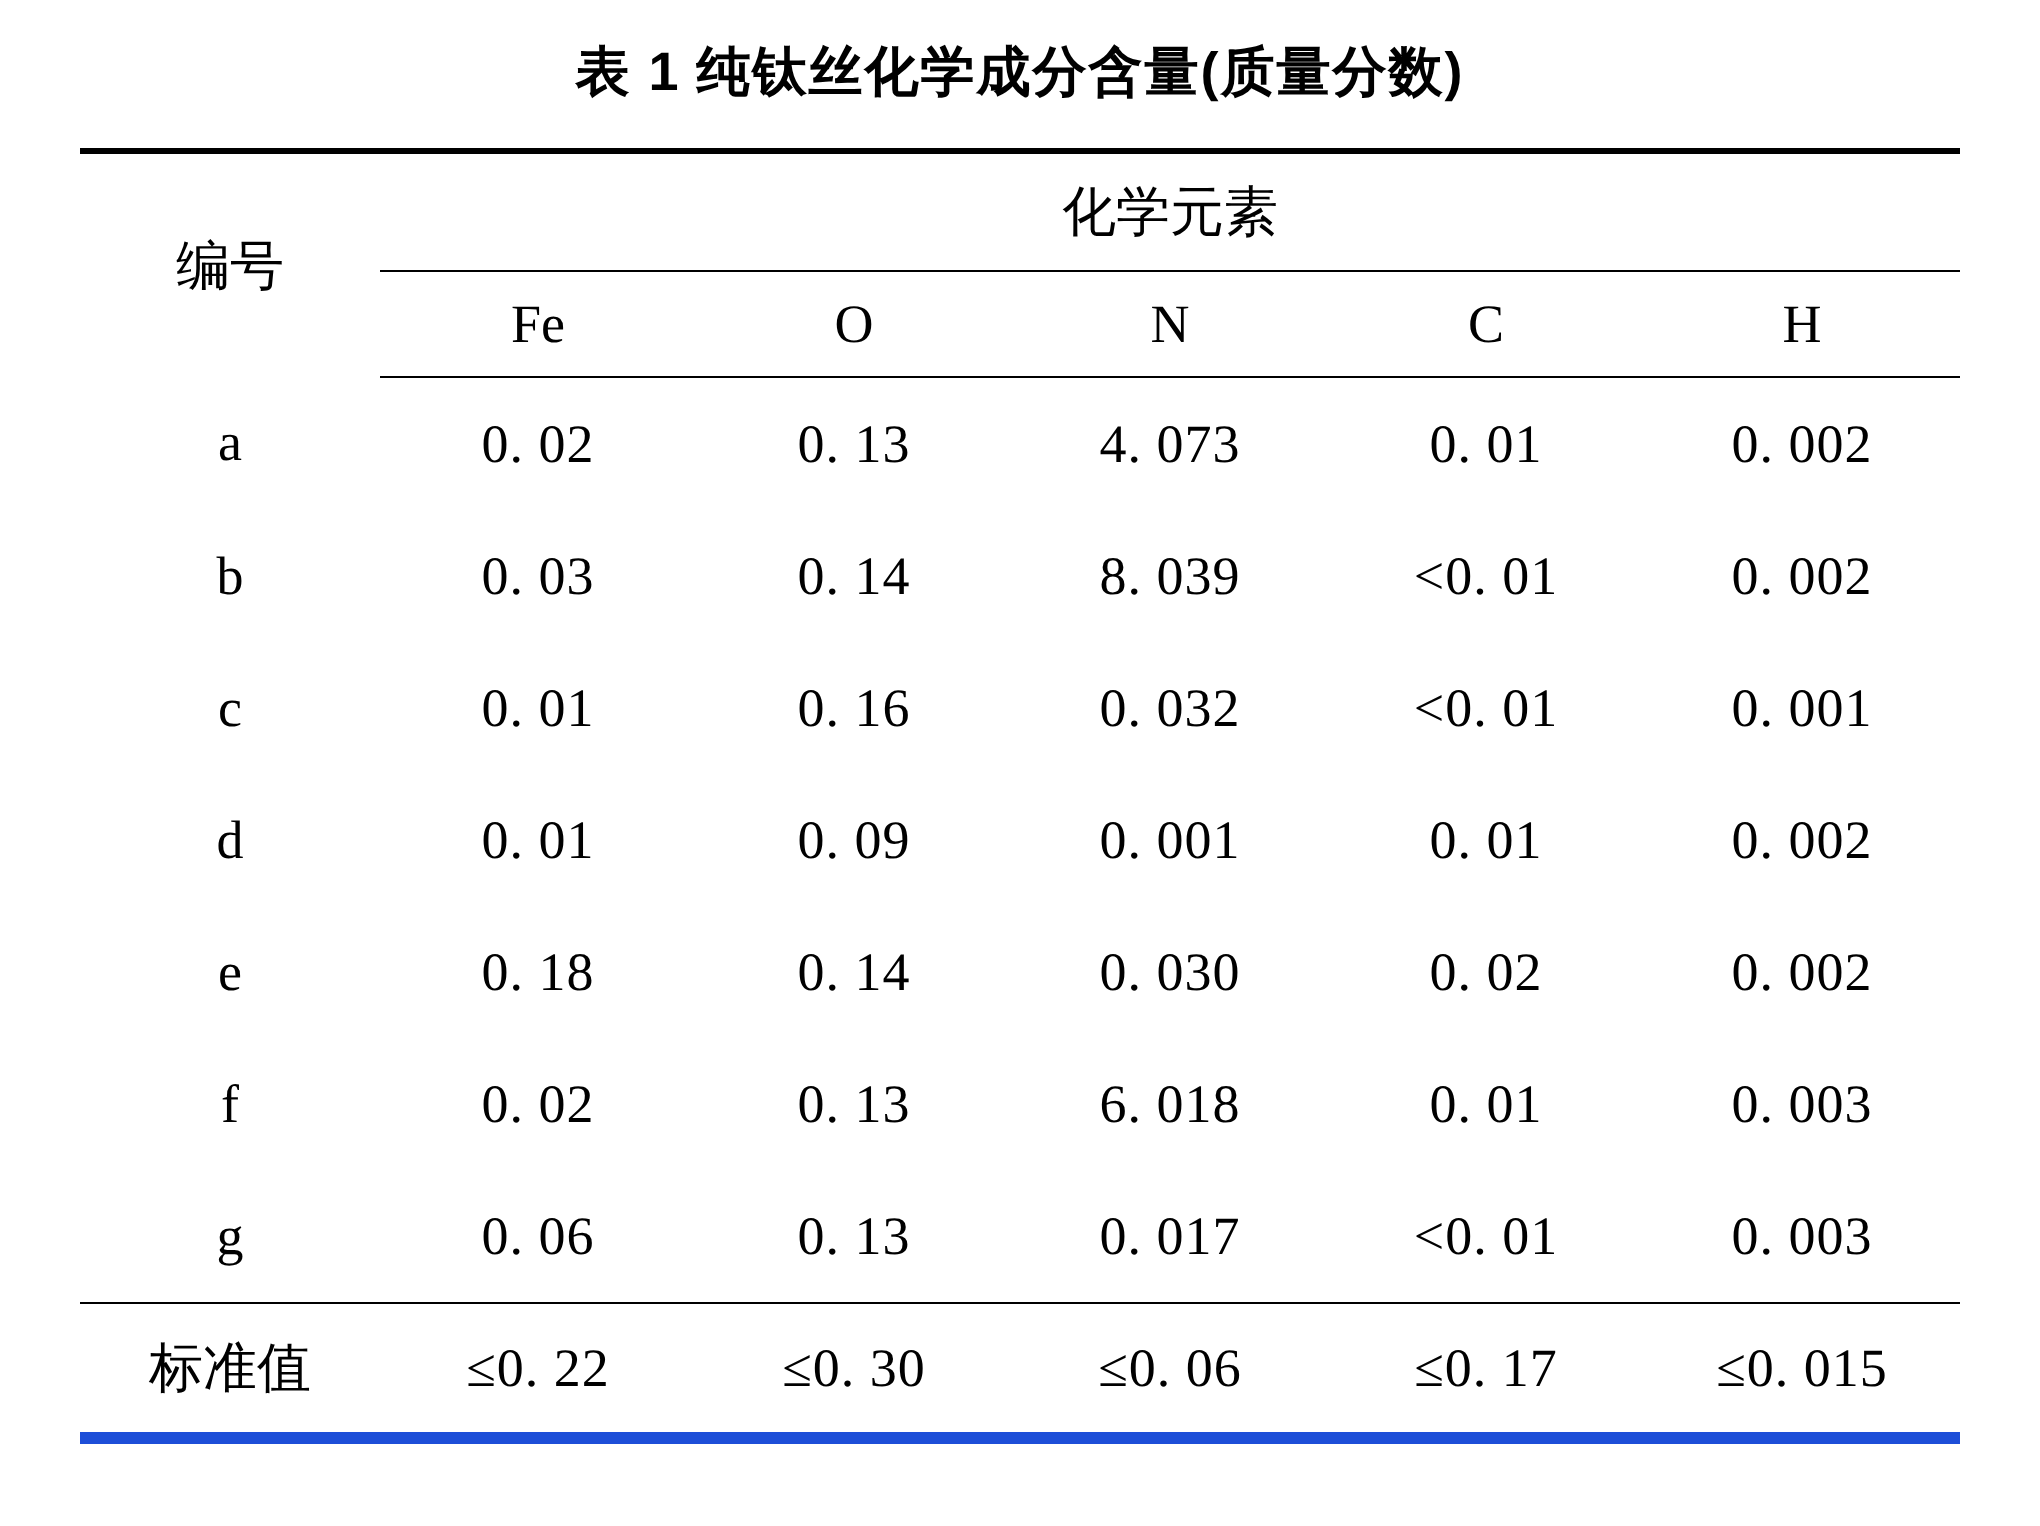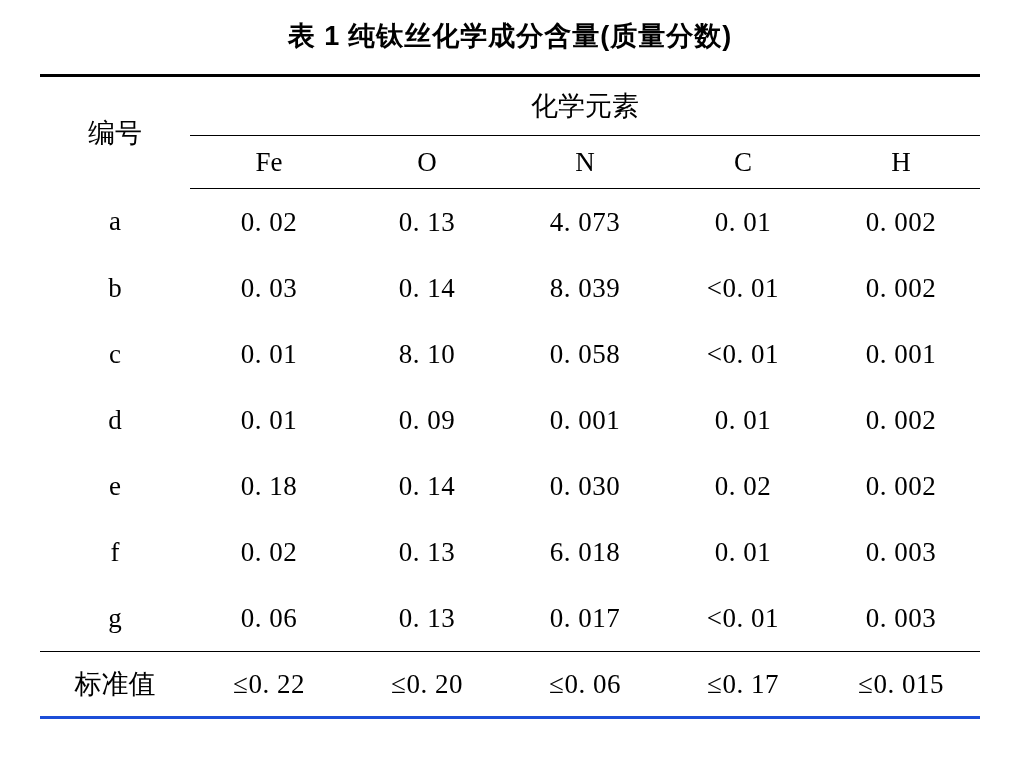--- a/index.html
+++ b/index.html
@@ -67,21 +67,21 @@
     font-family: "Liberation Sans", sans-serif;
     font-weight: bold;
     font-size: 26px;
   }
   .body-row td {
     height: 66px;
   }
   .std-row td {
     height: 64px;
     border-top: 1.6px solid #000;
-    border-bottom: 3px solid #1d4ed8;
+    border-bottom: 6px solid #1d4ed8;
   }
   .std-label {
     font-family: "Liberation Sans", sans-serif;
     font-weight: bold;
     font-size: 26px;
     letter-spacing: 0px;
   }
   .col-id { width: 150px; }
   .col-v  { width: 158px; }
   .elem {
@@ -135,22 +135,22 @@
         <td class="row-id">b</td>
         <td class="val">0. 03</td>
         <td class="val">0. 14</td>
         <td class="val">8. 039</td>
         <td class="val">&lt;0. 01</td>
         <td class="val">0. 002</td>
       </tr>
       <tr class="body-row">
         <td class="row-id">c</td>
         <td class="val">0. 01</td>
-        <td class="val">8. 10</td>
-        <td class="val">0. 058</td>
+        <td class="val">0. 16</td>
+        <td class="val">0. 032</td>
         <td class="val">&lt;0. 01</td>
         <td class="val">0. 001</td>
       </tr>
       <tr class="body-row">
         <td class="row-id">d</td>
         <td class="val">0. 01</td>
         <td class="val">0. 09</td>
         <td class="val">0. 001</td>
         <td class="val">0. 01</td>
         <td class="val">0. 002</td>
@@ -176,21 +176,21 @@
         <td class="val">0. 06</td>
         <td class="val">0. 13</td>
         <td class="val">0. 017</td>
         <td class="val">&lt;0. 01</td>
         <td class="val">0. 003</td>
       </tr>
 
       <tr class="std-row">
         <td class="std-label">标准值</td>
         <td class="val">≤0. 22</td>
-        <td class="val">≤0. 20</td>
+        <td class="val">≤0. 30</td>
         <td class="val">≤0. 06</td>
         <td class="val">≤0. 17</td>
         <td class="val">≤0. 015</td>
       </tr>
     </tbody>
   </table>
 
 </div>
 
 </body></html>

